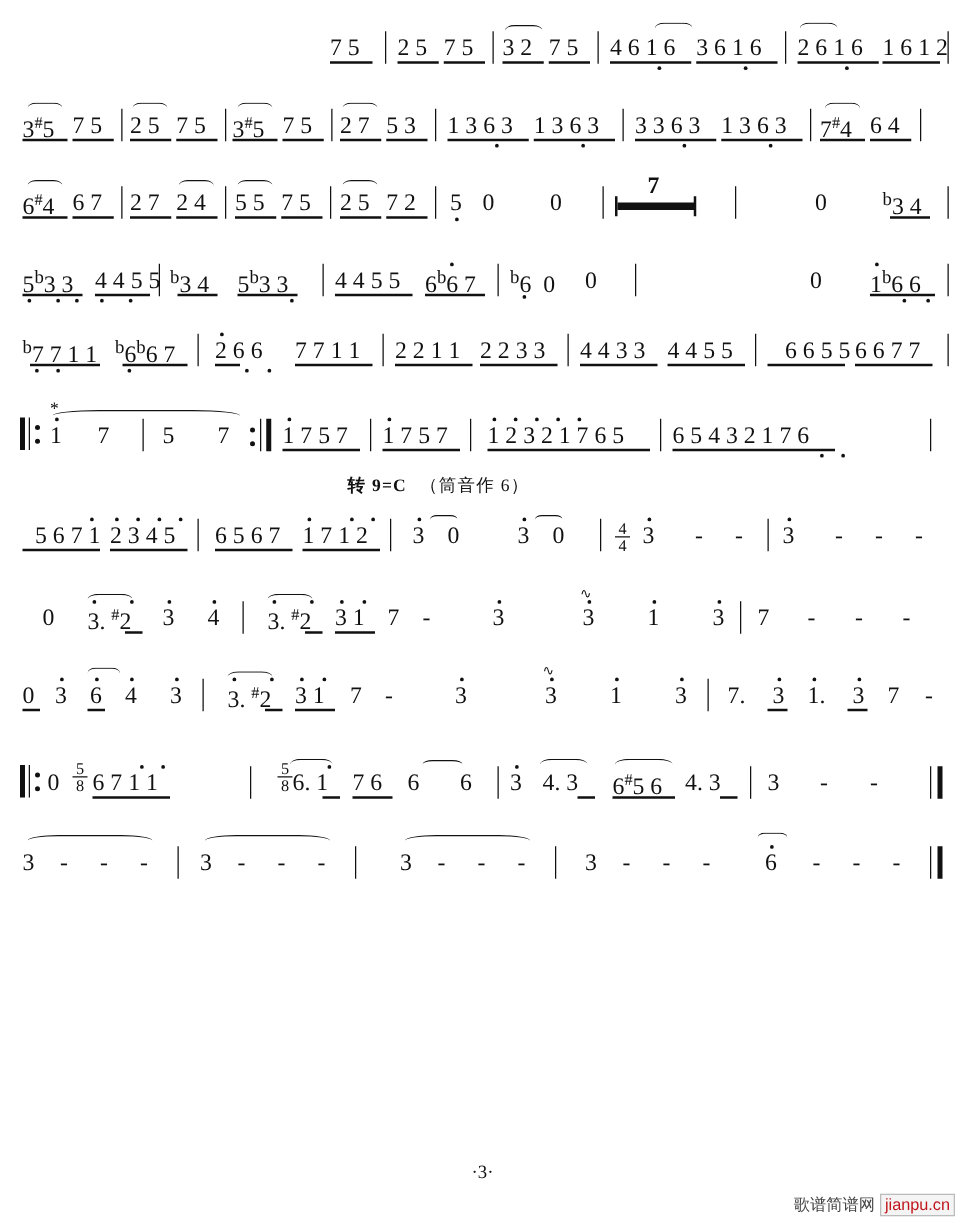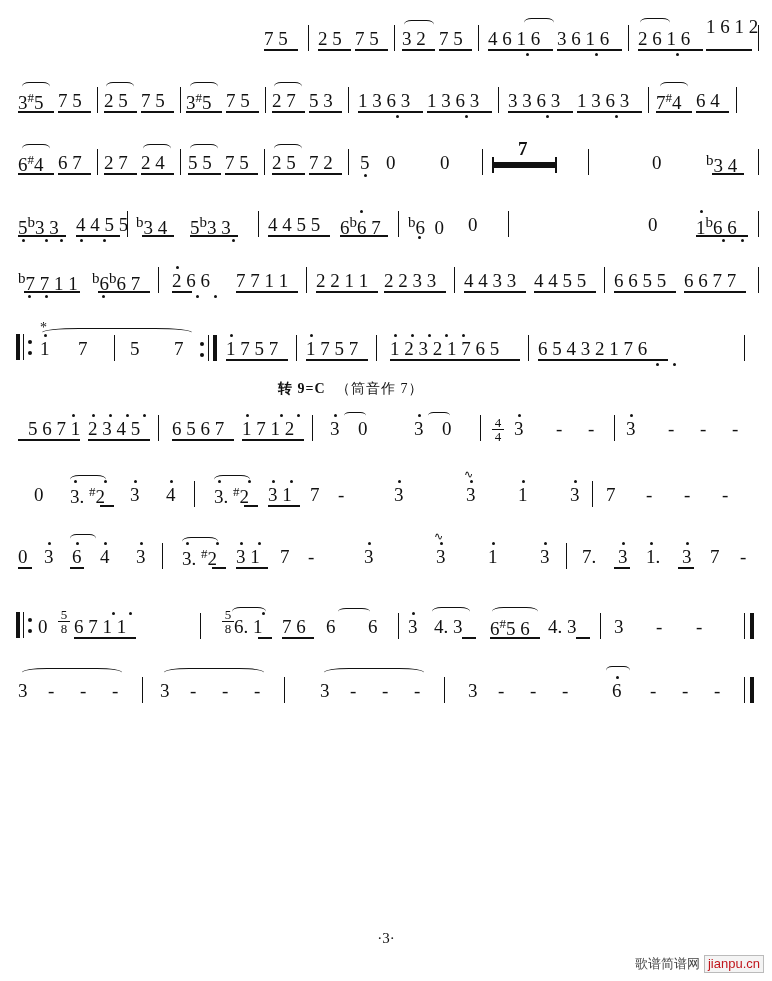--- a/index.html
+++ b/index.html
@@ -198,21 +198,21 @@
     <div class="slur" style="left:524px; top:2px; width:30px;"></div>
     <div class="grp" style="left:557px; top:12px;font-family:Liberation Serif, serif;">3&nbsp;6&nbsp;1&nbsp;6</div>
     <div class="beam1" style="left:557px; top:33px; width:65px;"></div>
     <div class="dotlow" style="left:595px; top:37px;"></div>
     <div class="bar" style="left:628px; top:9px;"></div>
 
     <div class="slur" style="left:640px; top:2px; width:30px;"></div>
     <div class="grp" style="left:638px; top:12px;">2&nbsp;6&nbsp;1&nbsp;6</div>
     <div class="beam1" style="left:638px; top:33px; width:65px;"></div>
     <div class="dotlow" style="left:676px; top:37px;"></div>
-    <div class="grp" style="left:706px; top:0;">1&nbsp;6&nbsp;1&nbsp;2</div>
+    <div class="grp" style="left:706px; top:12px;">1&nbsp;6&nbsp;1&nbsp;2</div>
     <div class="beam1" style="left:706px; top:33px; width:46px;"></div>
     <div class="bar" style="left:758px; top:9px;"></div>
   </div>
 
   <div class="line" style="top:78px;">
     <div class="slur" style="left:22px; top:4px; width:28px;"></div>
     <div class="grp" style="left:18px; top:12px;">3<span class="acc">#</span>5</div>
     <div class="beam1" style="left:18px; top:33px; width:36px;"></div>
     <div class="grp" style="left:58px; top:12px;">7&nbsp;5</div>
     <div class="beam1" style="left:58px; top:33px; width:33px;"></div>
@@ -382,21 +382,21 @@
     <div class="grp" style="left:384px; top:12px;">2&nbsp;2&nbsp;3&nbsp;3</div>
     <div class="beam1" style="left:384px; top:33px; width:62px;"></div>
     <div class="bar" style="left:454px; top:9px;"></div>
 
     <div class="grp" style="left:464px; top:12px;">4&nbsp;4&nbsp;3&nbsp;3</div>
     <div class="beam1" style="left:464px; top:33px; width:62px;"></div>
     <div class="grp" style="left:534px; top:12px;">4&nbsp;4&nbsp;5&nbsp;5</div>
     <div class="beam1" style="left:534px; top:33px; width:62px;"></div>
     <div class="bar" style="left:604px; top:9px;"></div>
 
-    <div class="grp" style="left:614px; top:12px;text-align:center;">6&nbsp;6&nbsp;5&nbsp;5</div>
+    <div class="grp" style="left:628px; top:12px;text-align:center;">6&nbsp;6&nbsp;5&nbsp;5</div>
     <div class="beam1" style="left:614px; top:33px; width:62px;"></div>
     <div class="grp" style="left:684px; top:12px;">6&nbsp;6&nbsp;7&nbsp;7</div>
     <div class="beam1" style="left:684px; top:33px; width:62px;"></div>
     <div class="bar" style="left:758px; top:9px;"></div>
   </div>
 
   <div class="line" style="top:320px;">
     <div class="star" style="left:40px; top:0px;">*</div>
 
     <div class="thickbar" style="left:16px; top:14px;"></div>
@@ -438,21 +438,21 @@
 
     <div class="grp" style="left:538px; top:18px;">6&nbsp;5&nbsp;4&nbsp;3&nbsp;2&nbsp;1&nbsp;7&nbsp;6</div>
     <div class="beam1" style="left:538px; top:39px; width:130px;"></div>
     <div class="dotlow" style="left:656px; top:43px;"></div>
     <div class="dotlow" style="left:673px; top:43px;"></div>
     <div class="bar" style="left:744px; top:15px;"></div>
   </div>
 
   <div class="keytext" style="left:278px; top:380px;">
     <span>转 9=C</span>
-    <span class="plain" style="margin-left:6px;">（筒音作 7）</span>
+    <span class="plain" style="margin-left:6px;">（筒音作 6）</span>
   </div>
 
   <div class="line" style="top:406px;">
     <div class="grp" style="left:28px; top:12px;">5&nbsp;6&nbsp;7&nbsp;1</div>
     <div class="beam1" style="left:18px; top:33px; width:62px;"></div>
     <div class="dothigh" style="left:72px; top:8px;"></div>
     <div class="grp" style="left:88px; top:12px;">2&nbsp;3&nbsp;4&nbsp;5</div>
     <div class="beam1" style="left:88px; top:33px; width:62px;"></div>
     <div class="dothigh" style="left:92px; top:8px;"></div>
     <div class="dothigh" style="left:109px; top:8px;"></div>

